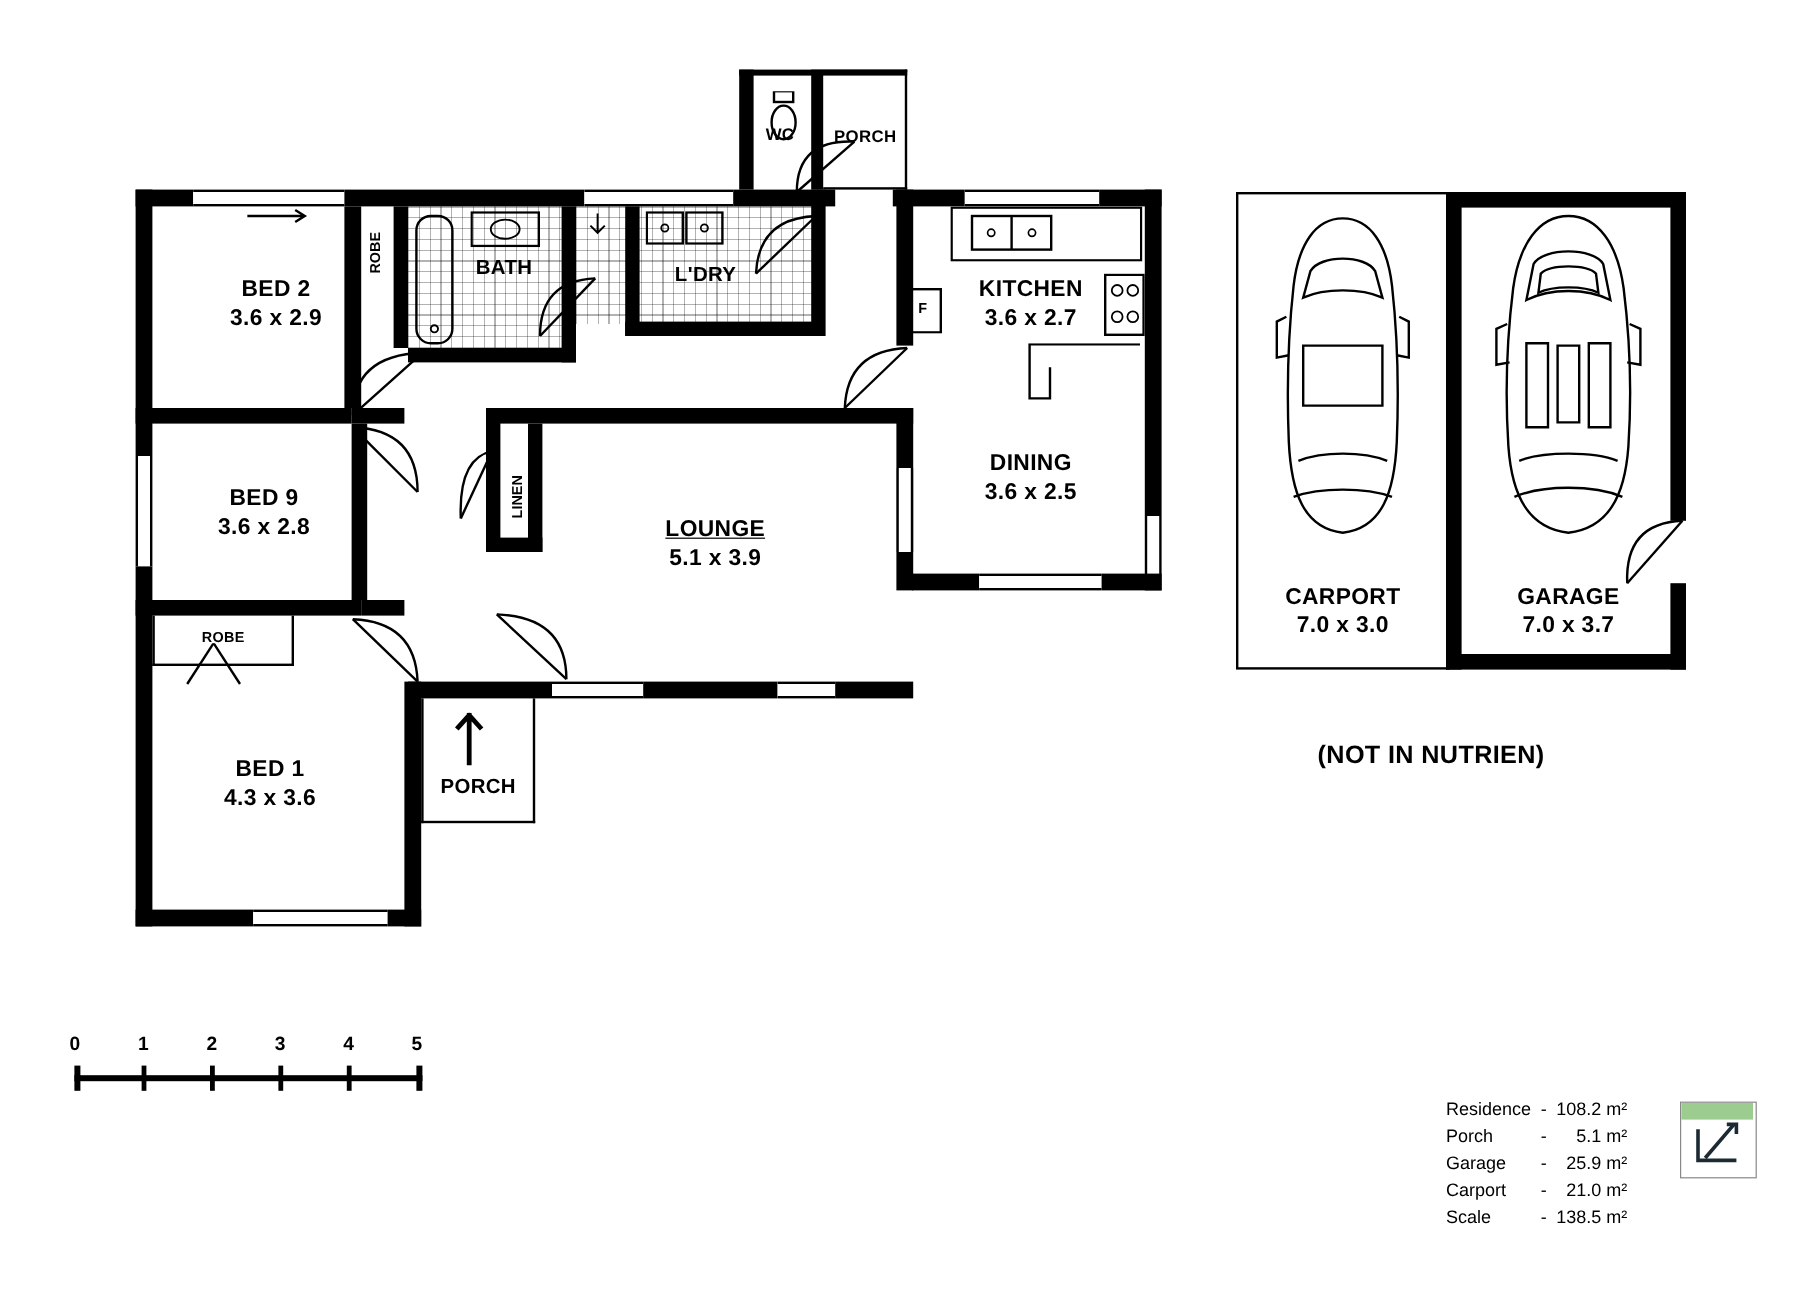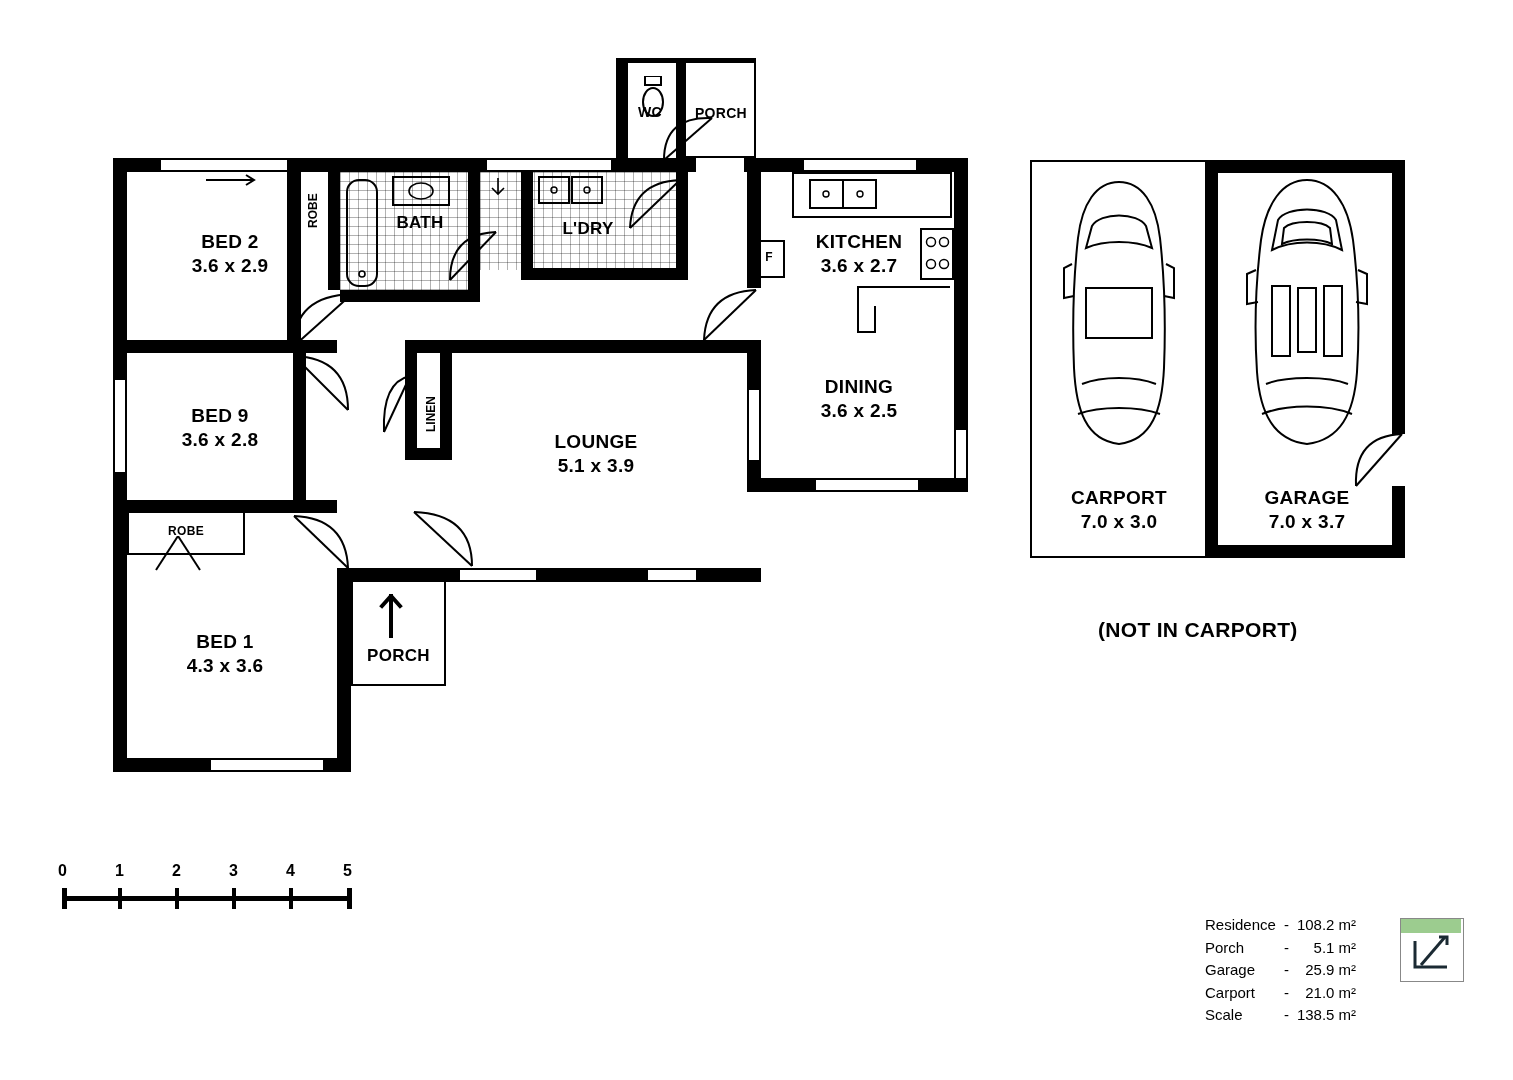--- a/index.html
+++ b/index.html
@@ -161,21 +161,21 @@
 
   <div class="label lbl-lg" style="left:150px;top:230px;width:160px;">BED 2</div>
   <div class="label lbl-lg" style="left:150px;top:254px;width:160px;">3.6 x 2.9</div>
 
   <div class="label lbl-lg" style="left:140px;top:404px;width:160px;">BED 9</div>
   <div class="label lbl-lg" style="left:140px;top:428px;width:160px;">3.6 x 2.8</div>
 
   <div class="label lbl-lg" style="left:145px;top:630px;width:160px;">BED 1</div>
   <div class="label lbl-lg" style="left:145px;top:654px;width:160px;">4.3 x 3.6</div>
 
-  <div class="label lbl-lg" style="left:512px;top:430px;width:168px;">LOUNGE</div>
+  <div class="label lbl-lg" style="left:512px;top:430px;width:168px;text-decoration:underline;">LOUNGE</div>
   <div class="label lbl-lg" style="left:512px;top:454px;width:168px;">5.1 x 3.9</div>
 
   <div class="label lbl-lg" style="left:779px;top:375px;width:160px;">DINING</div>
   <div class="label lbl-lg" style="left:779px;top:399px;width:160px;">3.6 x 2.5</div>
 
   <div class="thin" style="left:127px;top:513px;width:118px;height:42px;border-top:none;"></div>
   <div class="label lbl-xs" style="left:140px;top:524px;width:92px;">ROBE</div>
   <svg class="abs" style="left:150px;top:536px;" width="56" height="40" viewBox="0 0 56 40">
     <path d="M28 0 L6 34" stroke="#000" stroke-width="2" fill="none"></path>
     <path d="M28 0 L50 34" stroke="#000" stroke-width="2" fill="none"></path>
@@ -260,21 +260,21 @@
     <path d="M30 238 C54 228 96 228 120 238" fill="none" stroke="#000" stroke-width="2"></path>
     <path d="M24 94 L15 98 L15 128 L26 126" fill="none" stroke="#000" stroke-width="2"></path>
     <path d="M126 94 L135 98 L135 128 L124 126" fill="none" stroke="#000" stroke-width="2"></path>
   </svg>
 
   <div class="label lbl-lg" style="left:1039px;top:486px;width:160px;">CARPORT</div>
   <div class="label lbl-lg" style="left:1039px;top:510px;width:160px;">7.0 x 3.0</div>
   <div class="label lbl-lg" style="left:1222px;top:486px;width:170px;">GARAGE</div>
   <div class="label lbl-lg" style="left:1222px;top:510px;width:170px;">7.0 x 3.7</div>
 
-  <div class="notpos" style="left:1098px;top:618px;">(NOT IN CARPORT)</div>
+  <div class="notpos" style="left:1098px;top:618px;">(NOT IN NUTRIEN)</div>
 
   <div class="scalebar" style="left:62px;top:888px;width:290px;height:22px;">
     <div style="position:absolute;left:0;top:8px;width:290px;height:5px;background:#000;"></div>
     <div style="position:absolute;left:0;top:0px;width:5px;height:21px;background:#000;"></div>
     <div style="position:absolute;left:56px;top:0px;width:4px;height:21px;background:#000;"></div>
     <div style="position:absolute;left:113px;top:0px;width:4px;height:21px;background:#000;"></div>
     <div style="position:absolute;left:170px;top:0px;width:4px;height:21px;background:#000;"></div>
     <div style="position:absolute;left:227px;top:0px;width:4px;height:21px;background:#000;"></div>
     <div style="position:absolute;left:285px;top:0px;width:5px;height:21px;background:#000;"></div>
   </div>

